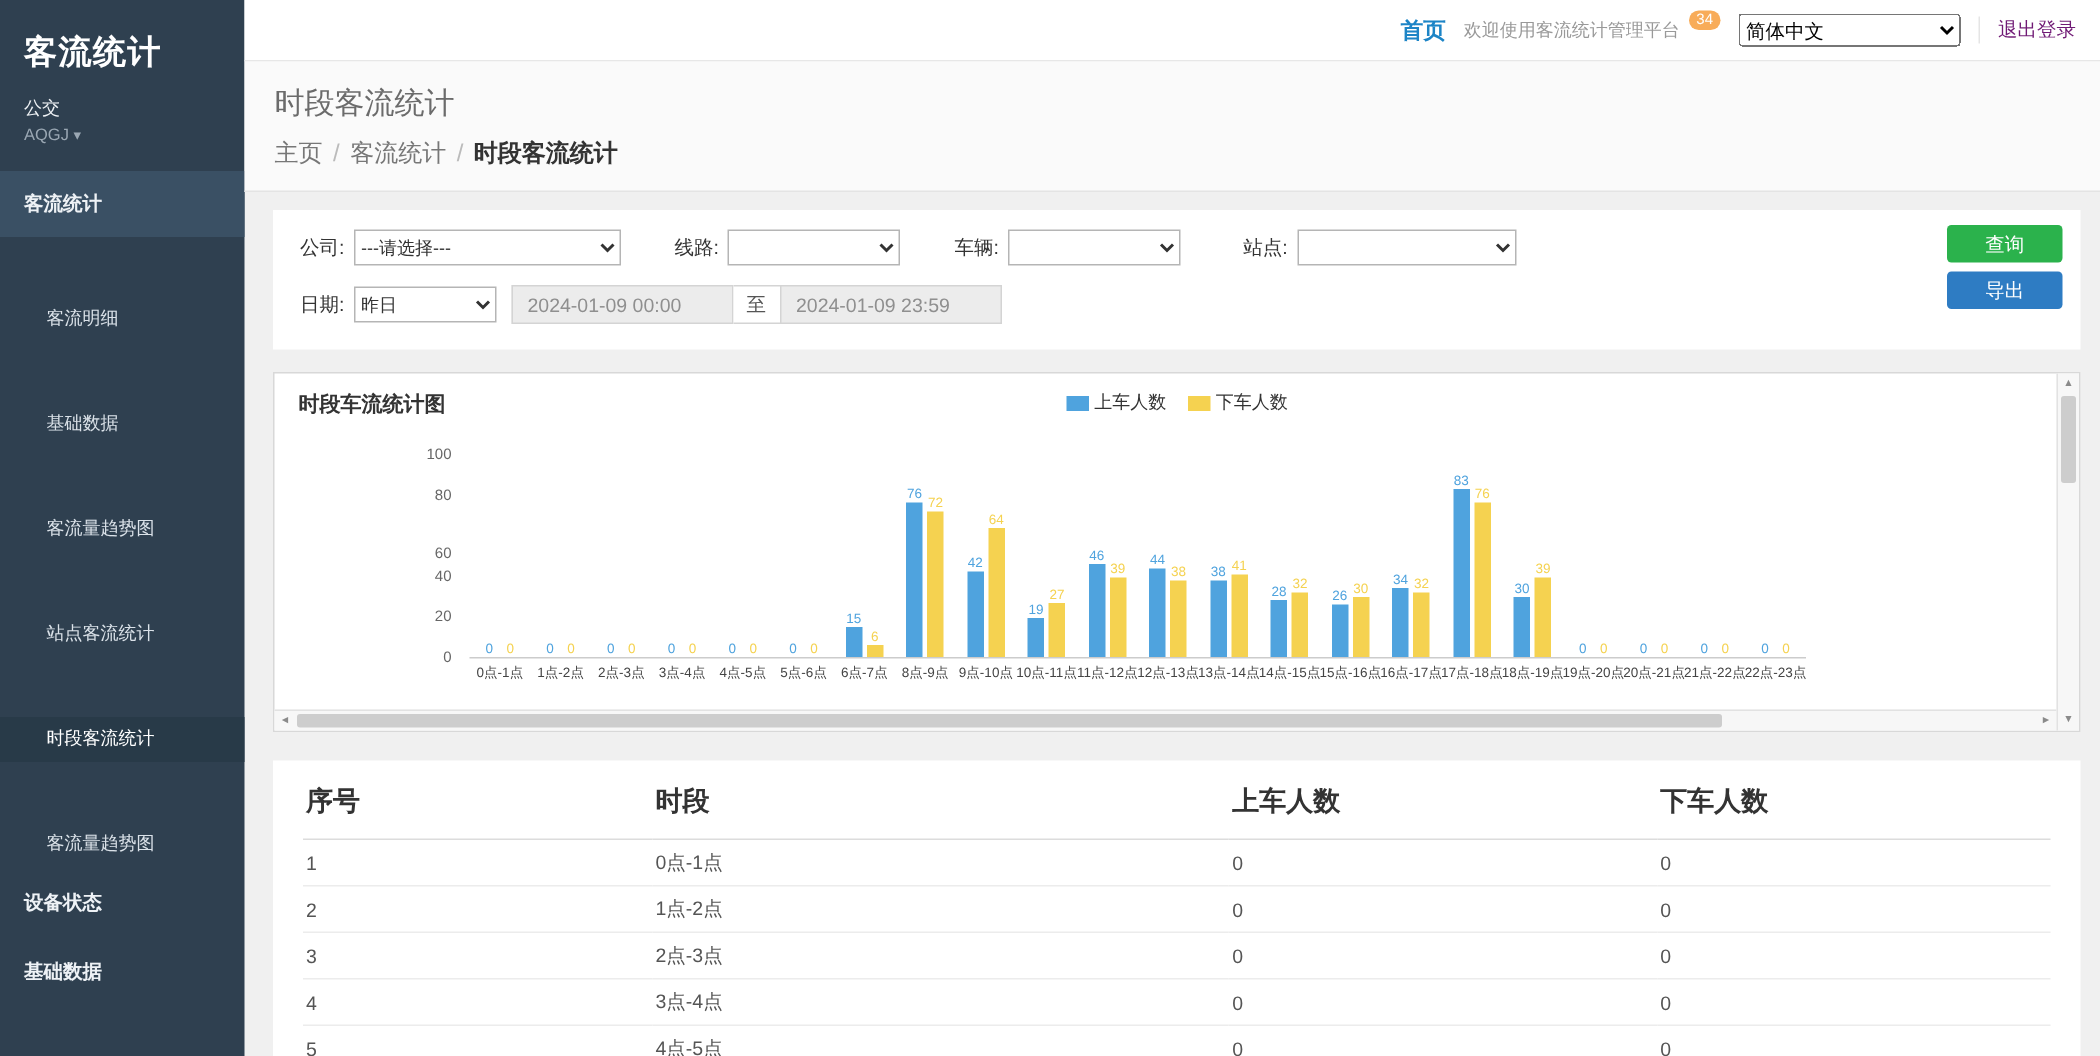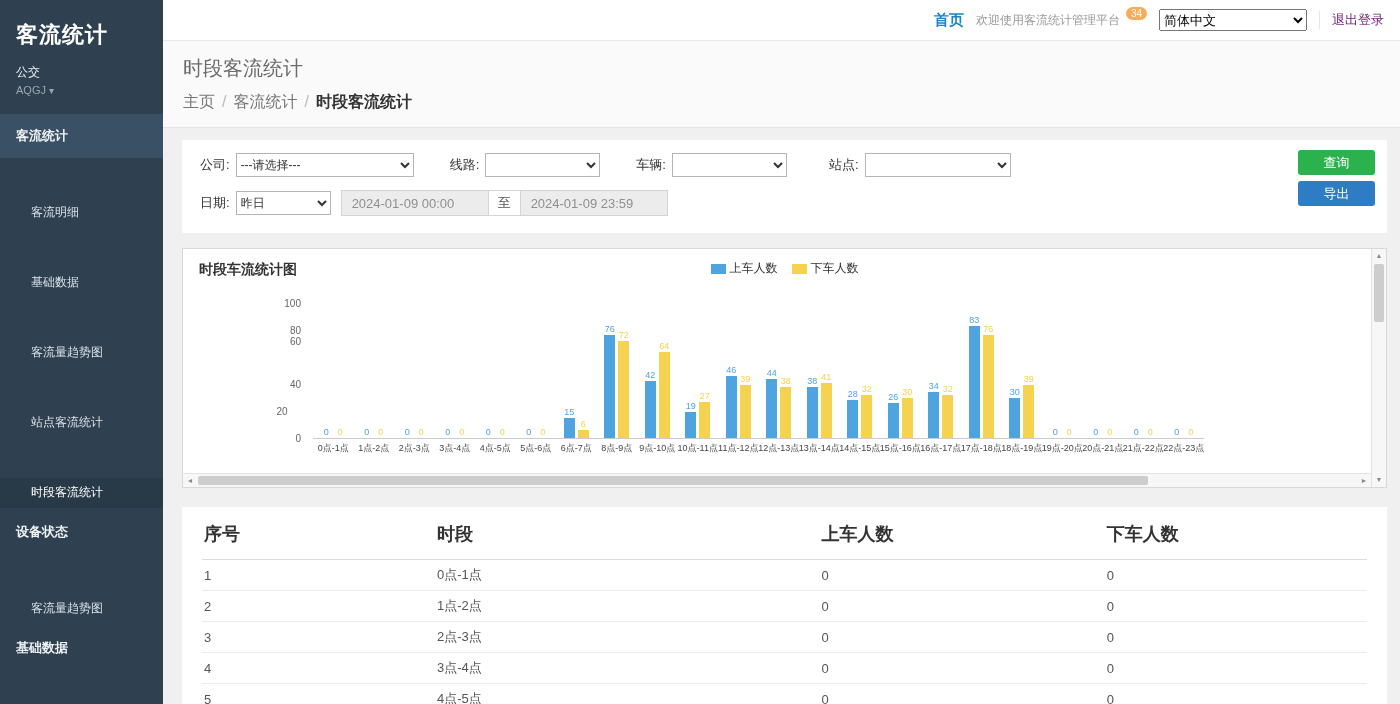--- a/index.html
+++ b/index.html
@@ -112,22 +112,22 @@
     <div class="logo">客流统计</div>
     <div class="org">公交</div>
     <div class="org2"><span class="caret">AQGJ</span></div>
     <div>
         <div class="nav-item section active">客流统计</div>
         <div class="nav-item child">客流明细</div>
         <div class="nav-item child">基础数据</div>
         <div class="nav-item child">客流量趋势图</div>
         <div class="nav-item child">站点客流统计</div>
         <div class="nav-item child active">时段客流统计</div>
+        <div class="nav-item child">客流量趋势图</div>
         <div class="nav-item section">设备状态</div>
-        <div class="nav-item child">客流量趋势图</div>
         <div class="nav-item section">基础数据</div>
       </div>
   </div>
 
   <div class="main">
 
     <div class="topbar">
       <span class="home-link">首页</span>
       <span class="welcome">欢迎使用客流统计管理平台</span>
       <span class="notif-badge">34</span>
@@ -179,23 +179,23 @@
               <span class="legend-swatch" style="background: rgb(79, 163, 222);"></span>
               <span>上车人数</span>
             </div>
             <div class="legend-item">
               <span class="legend-swatch" style="background: rgb(245, 210, 80);"></span>
               <span>下车人数</span>
             </div>
           </div>
         <div class="y-axis">
             <span class="y-tick" style="top: 129px;">0</span>
-            <span class="y-tick" style="top: 102px; text-align: center;">20</span>
+            <span class="y-tick" style="top: 102px;">20</span>
             <span class="y-tick" style="top: 75px;">40</span>
-            <span class="y-tick" style="top: 32px;">60</span>
+            <span class="y-tick" style="top: 60px;">60</span>
             <span class="y-tick" style="top: 21px;">80</span>
             <span class="y-tick" style="top: -6px;">100</span>
           </div>
         <div class="plot">
             <div class="cat">
               <div class="bar-pair">
                 <div class="bar-col">
                   <span class="bar-val" style="color: rgb(79, 163, 222);">0</span>
                   <div class="bar" style="background: rgb(79, 163, 222); height: 0px;"></div>
                 </div>

